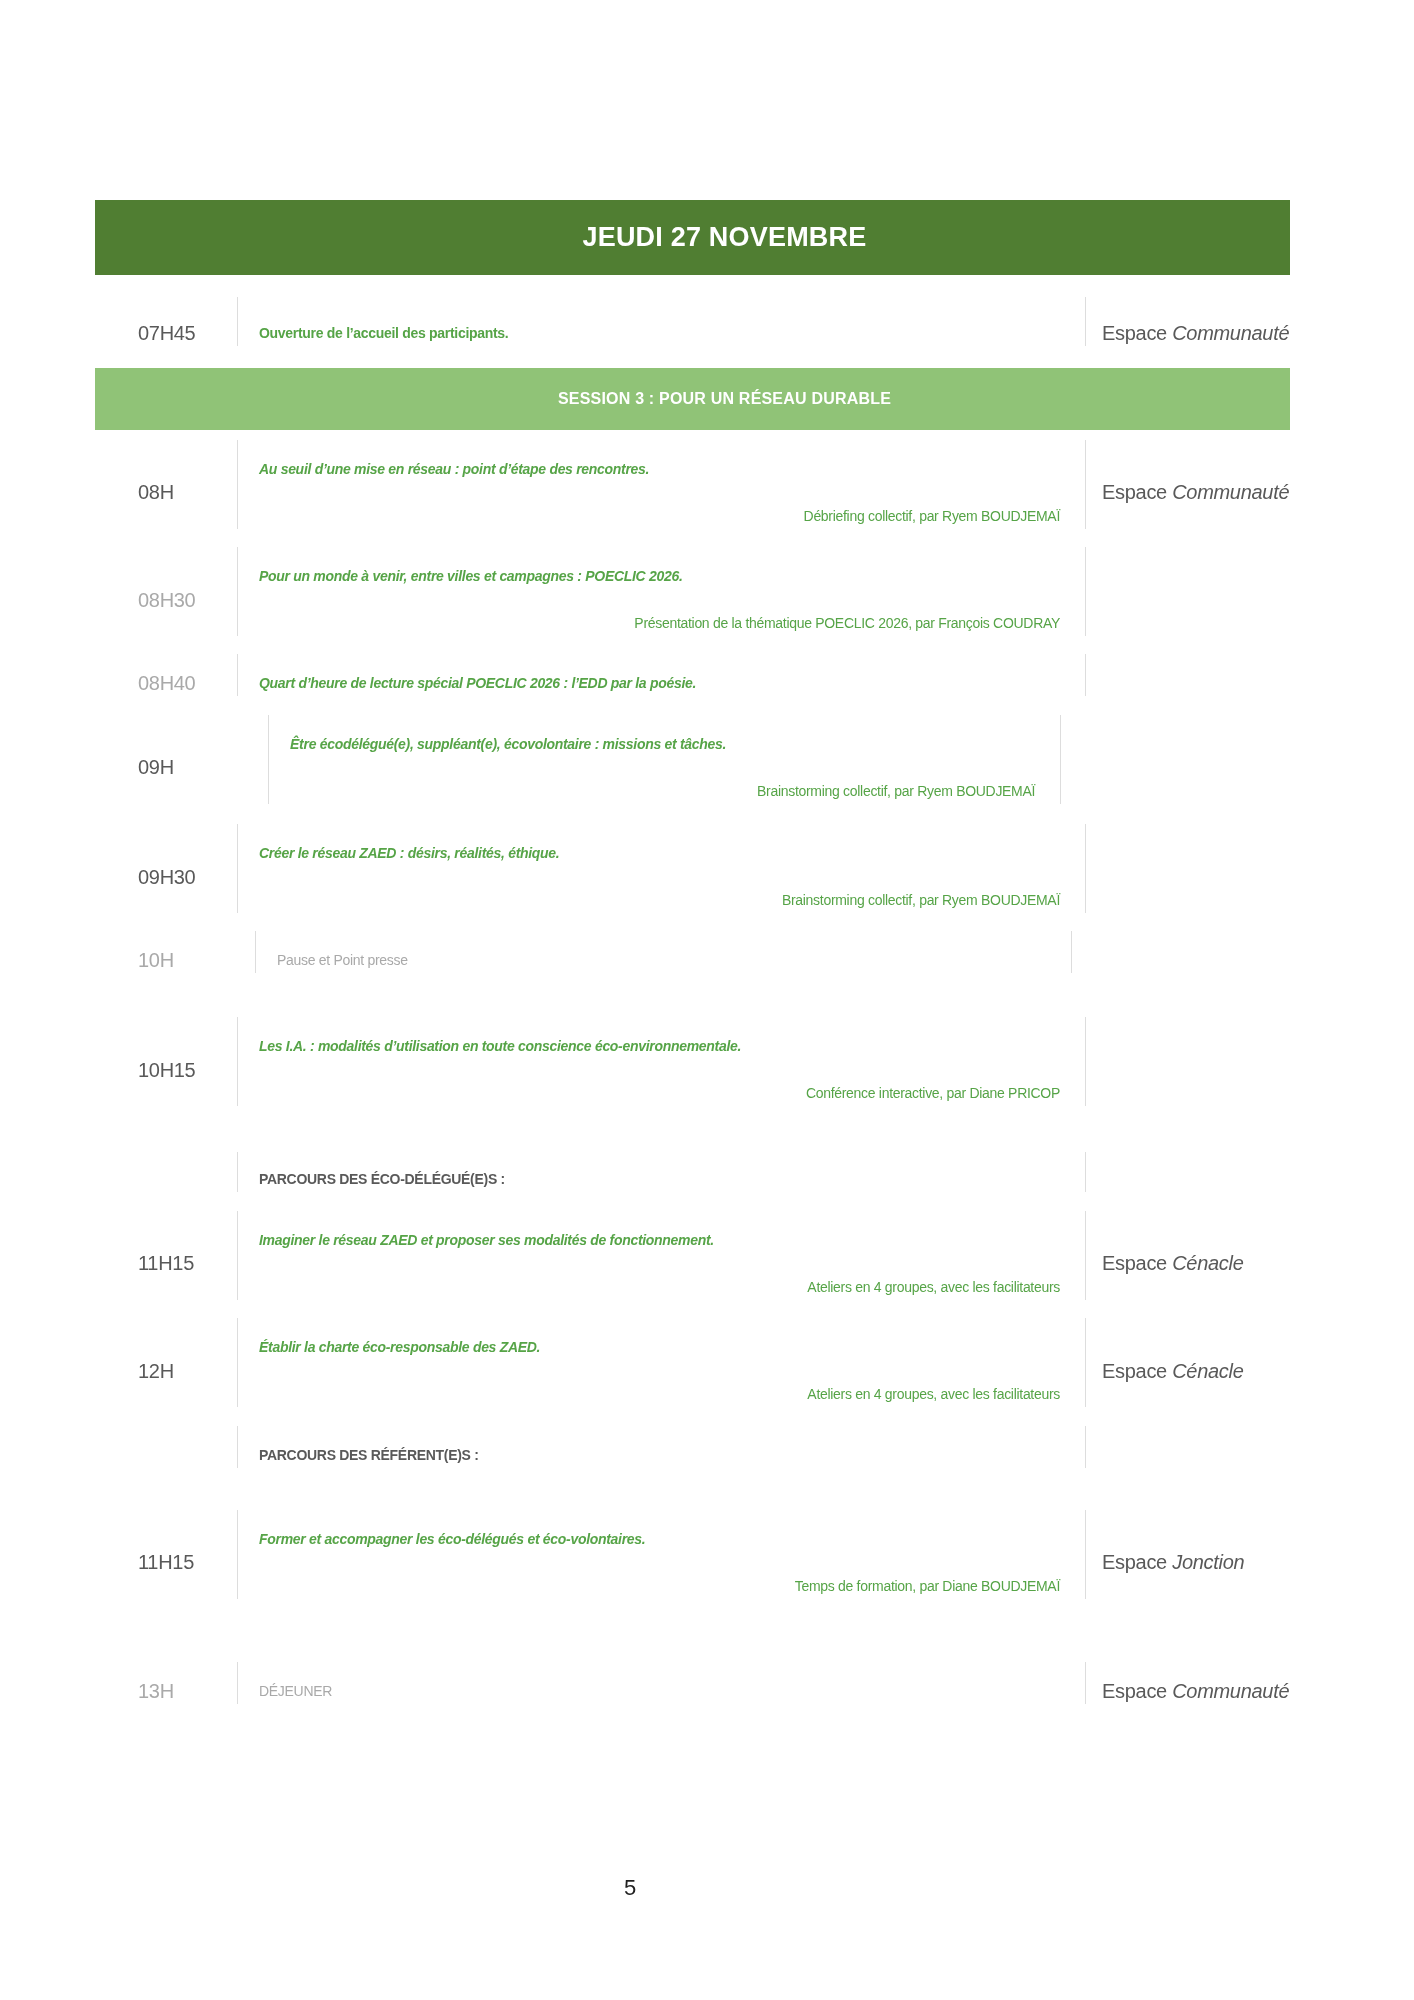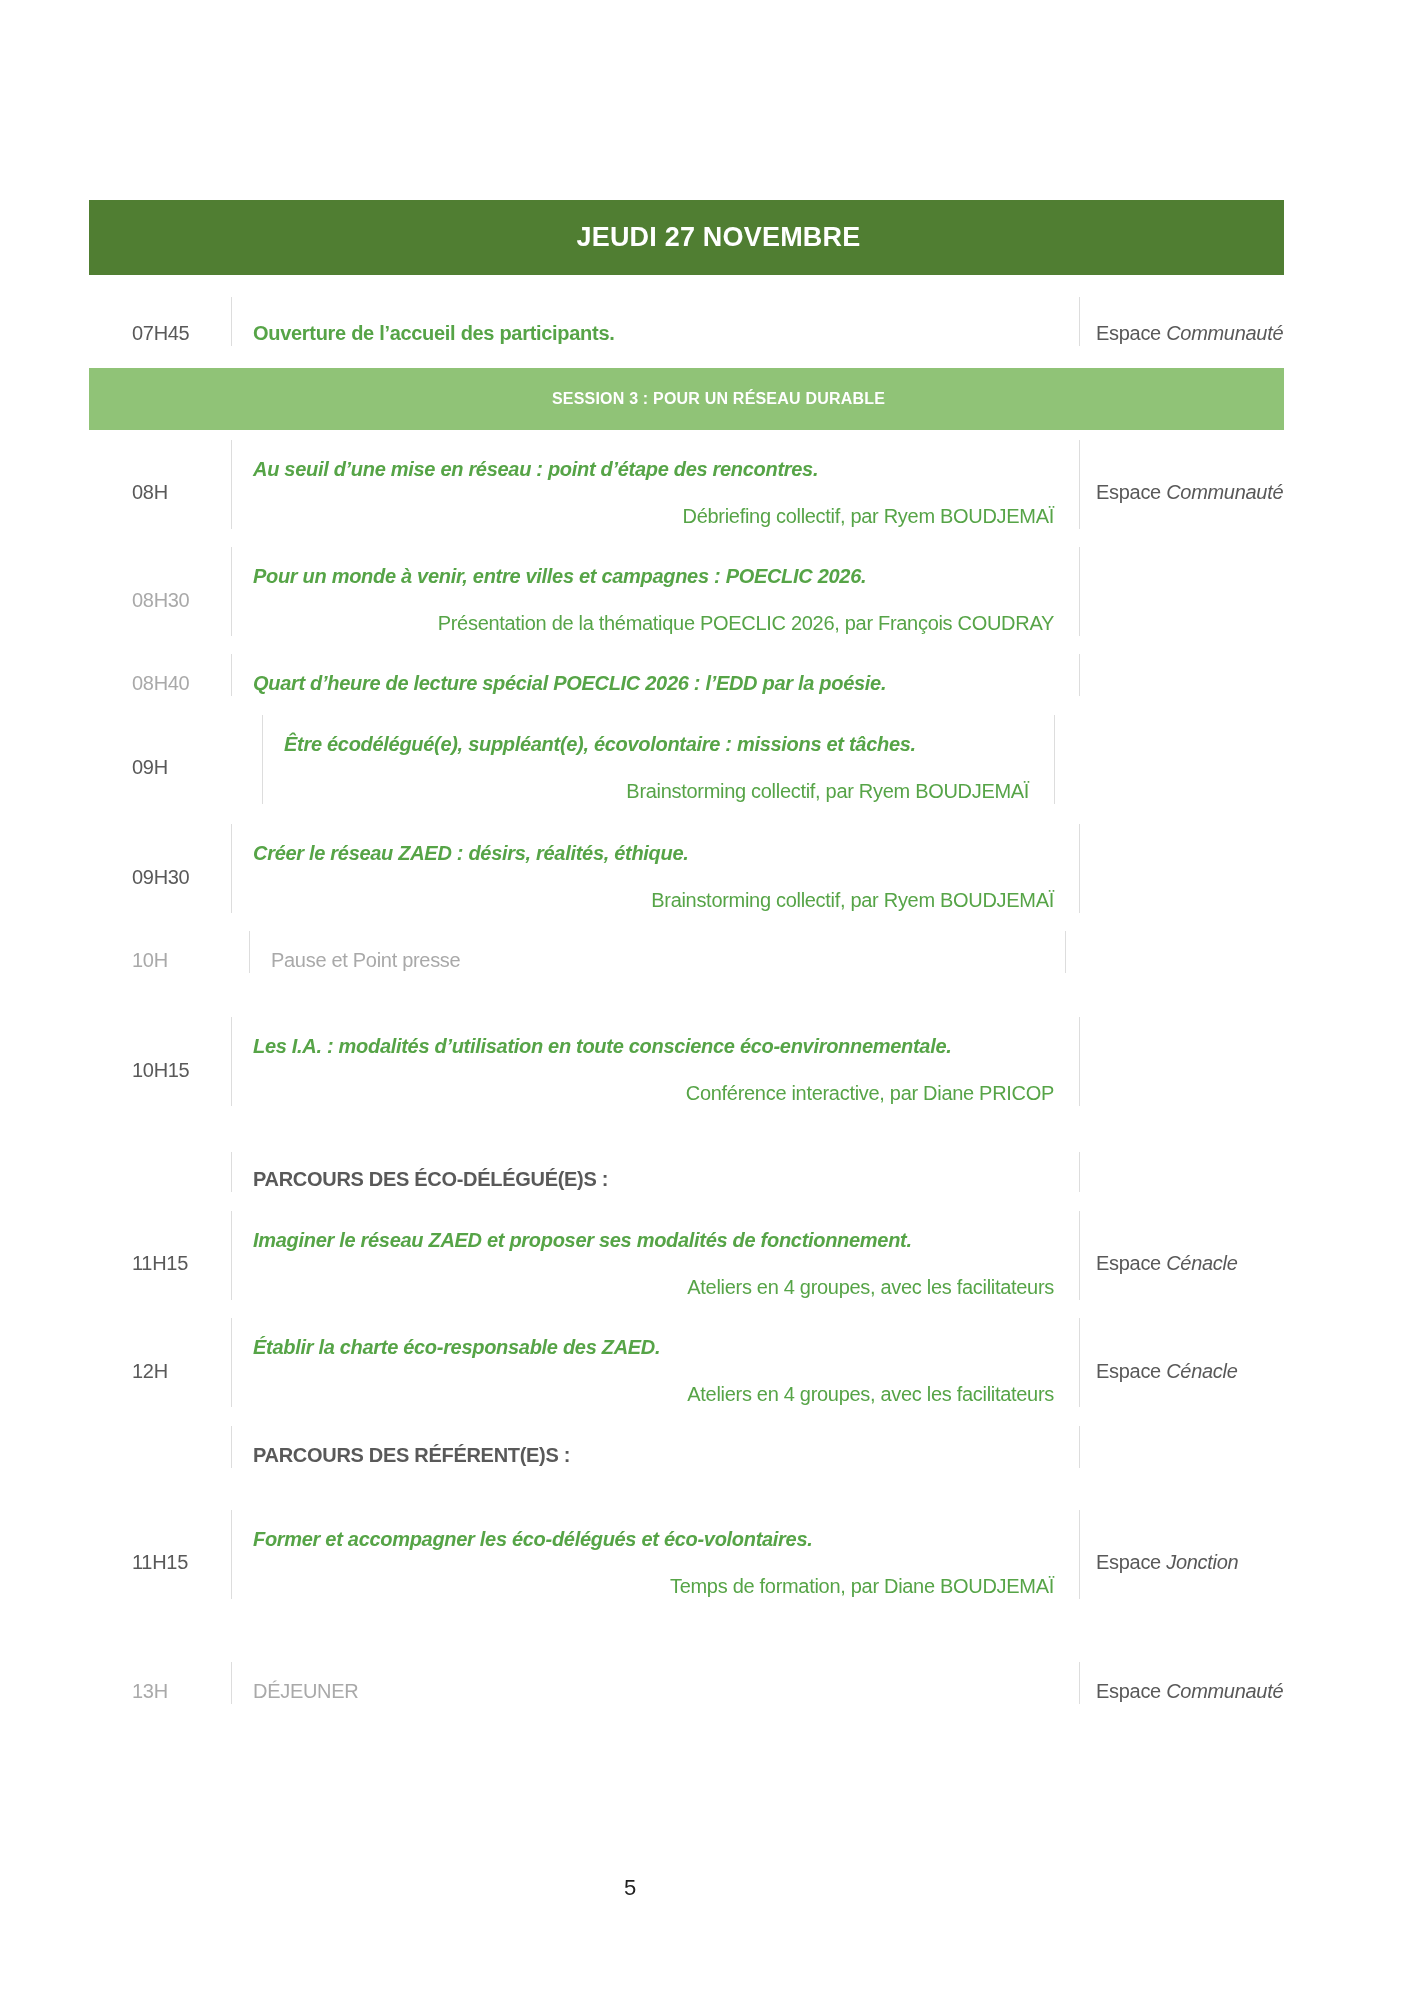--- a/index.html
+++ b/index.html
@@ -1,20 +1,20 @@
 <!DOCTYPE html>
 <html><head>
 <meta charset="utf-8">
 <style>
   html,body { margin:0; padding:0; background:#ffffff; }
   .page {
     position:relative; width:1414px; height:2000px; background:#ffffff;
     font-family:"Liberation Sans", sans-serif; overflow:hidden;
   }
-  .schedule { position:absolute; left:89px; top:200px; width:1195px; }
+  .schedule { position:absolute; left:95px; top:200px; width:1195px; }
 
   .bar-day {
     height:75px; line-height:75px; background:var(--header-bg);
     color:#ffffff; font-size:27px; font-weight:bold; text-align:center;
     padding-left:64px; letter-spacing:0.2px;
   }
   .bar-session {
     height:62px; line-height:62px; background:var(--session-bg);
     color:#ffffff; font-size:16px; font-weight:bold; text-align:center;
     padding-left:64px; letter-spacing:0.2px;
@@ -22,21 +22,21 @@
 
   .trow { display:flex; align-items:center; --pt:17px; }
   .trow > div { box-sizing:border-box; padding-top:var(--pt); }
   .c-time {
     width:142px; padding-left:43px; font-size:20px; letter-spacing:-0.3px;
   }
   .c-time.dark { color:var(--gray-dark); }
   .c-time.light { color:var(--gray-light); }
   .c-content {
     width:849px; border-left:1px solid var(--divider); border-right:1px solid var(--divider);
-    padding-left:21px; padding-right:25px; font-size:20px; line-height:25px;
+    padding-left:21px; padding-right:25px; font-size:14px; line-height:25px;
   }
   .c-loc { width:204px; padding-left:16px; font-size:20px; color:var(--gray-dark); letter-spacing:-0.3px; }
   .loc-name { font-style:italic; }
 
   .title {
     color:var(--green); font-weight:bold; font-style:italic; letter-spacing:-0.3px;
   }
   .title-plain-bold { color:var(--green); font-weight:bold; letter-spacing:-0.3px; }
   .subtitle {
     color:var(--green); text-align:right; margin-top:22px; letter-spacing:-0.3px;

